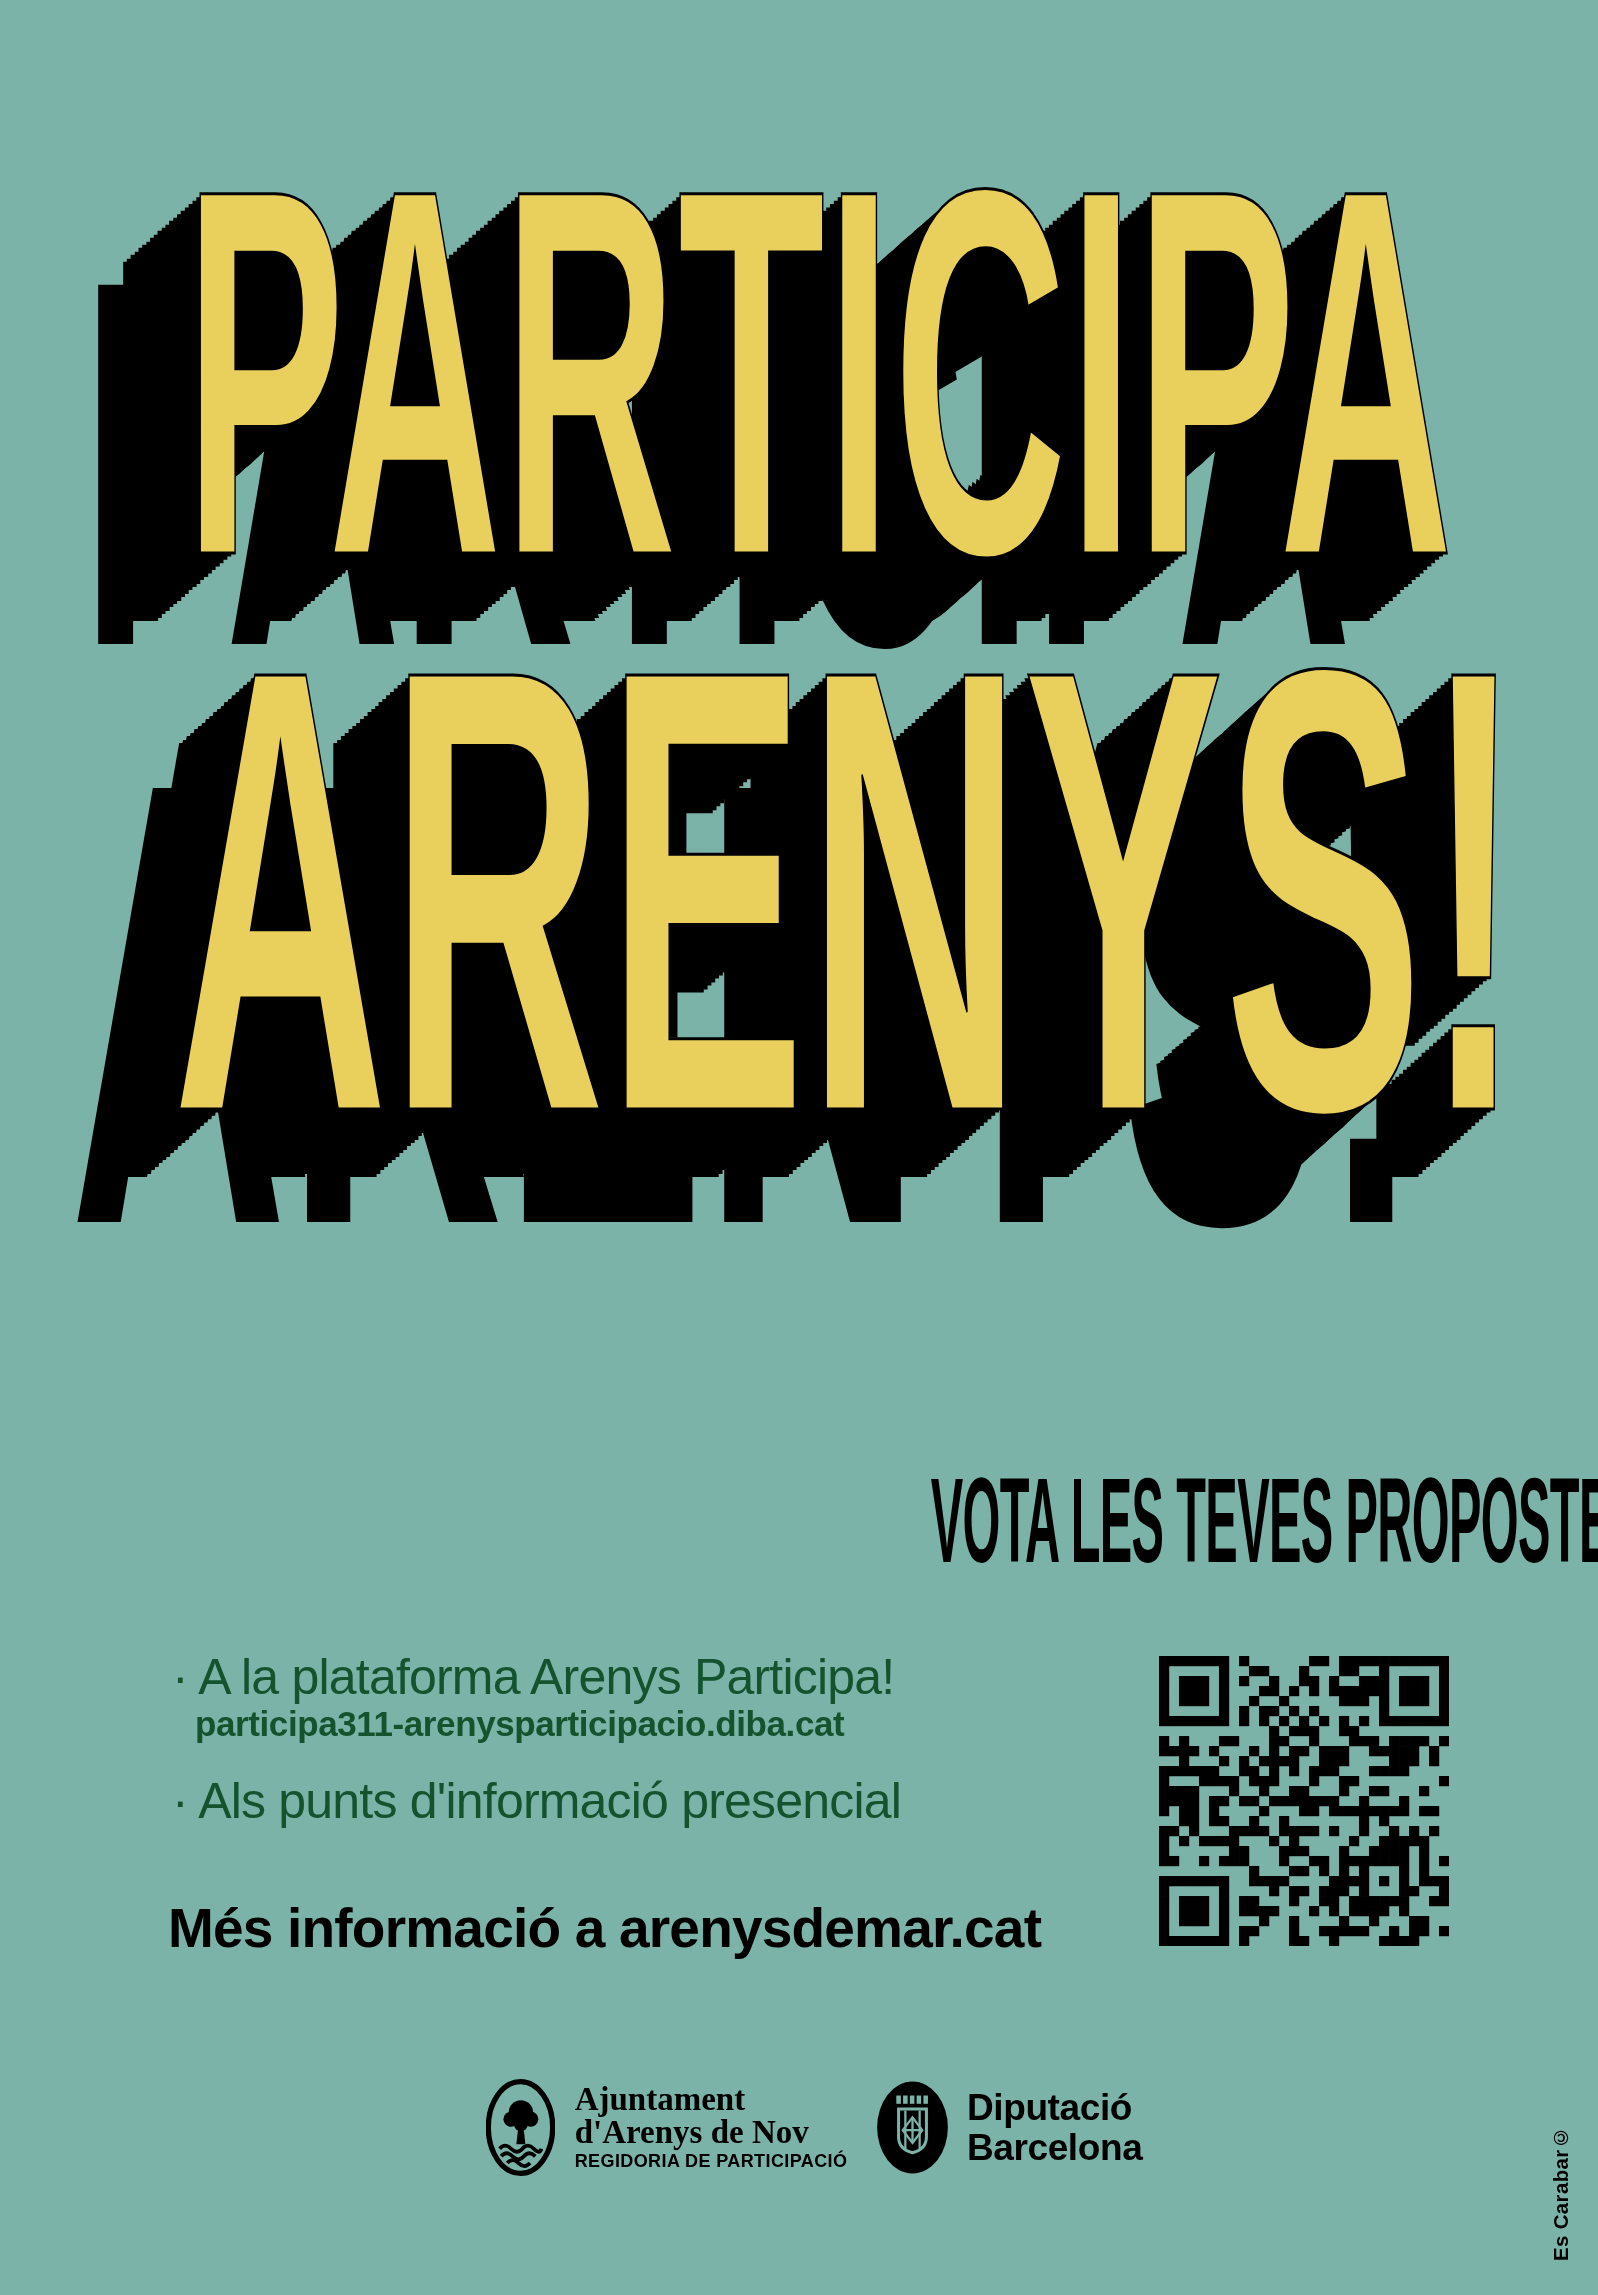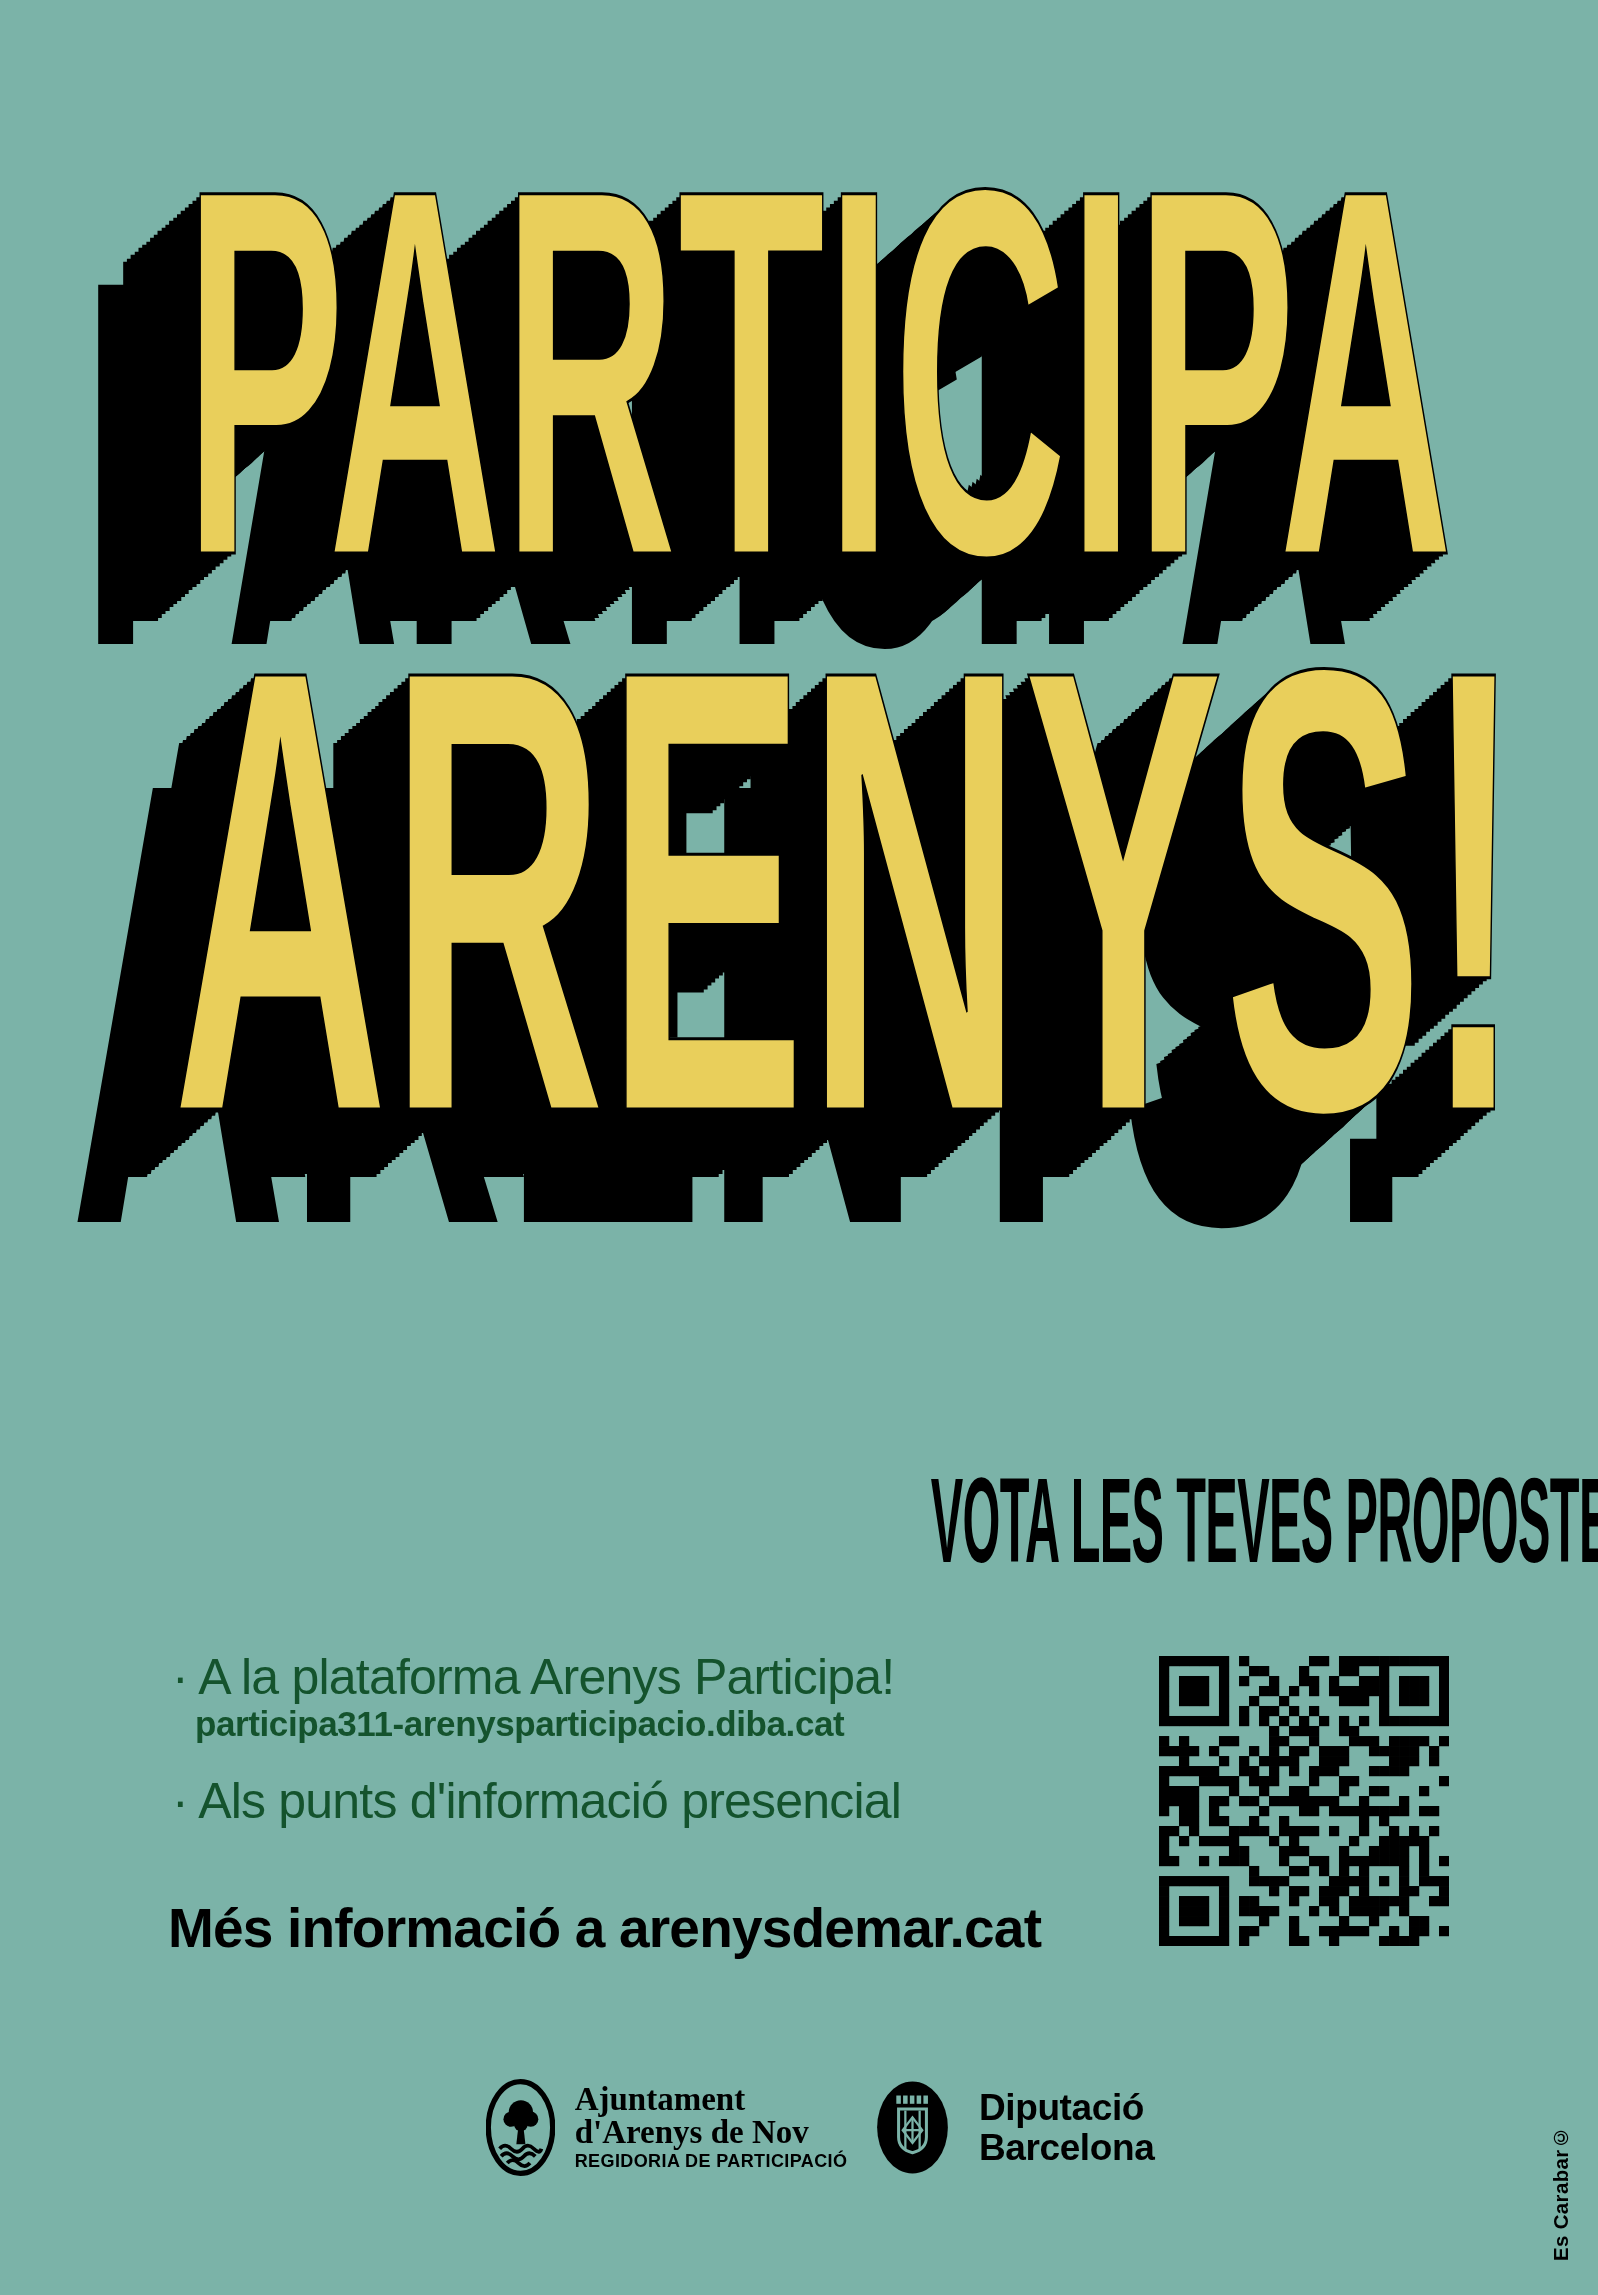--- a/index.html
+++ b/index.html
@@ -67,21 +67,21 @@
   .bullet-url{position:absolute;left:195px;top:1704px;color:#14532d;font-weight:700;font-size:35px;letter-spacing:-0.4px;}
   .bullet-2{top:1774px;}
   .more-info{position:absolute;left:168px;top:1896px;color:#000;font-weight:700;font-size:55px;letter-spacing:-0.8px;}
 
   
   .qr{position:absolute;left:1159px;top:1656px;width:290px;height:290px;}
 
   
   .footer-group{position:absolute;display:flex;align-items:center;}
   .footer-ajuntament{left:486px;top:2079px;}
-  .footer-diputacio{left:876px;top:2080px;gap:12px;}
+  .footer-diputacio{left:876px;top:2080px;}
   .crest{flex:0 0 auto;}
   .aj-text{margin-left:19.7px;color:#000;}
   .aj-serif{font-family:"Liberation Serif", serif;font-weight:700;font-size:33px;line-height:33px;}
   .aj-dept{font-weight:700;font-size:18px;letter-spacing:0.4px;margin-top:2px;}
   .dip-text{margin-left:18px;color:#000;font-weight:700;font-size:37px;line-height:40px;letter-spacing:-0.4px;}
 
   
   .credit{
     position:absolute;right:26px;bottom:34px;
     writing-mode:vertical-rl;transform:rotate(180deg);

